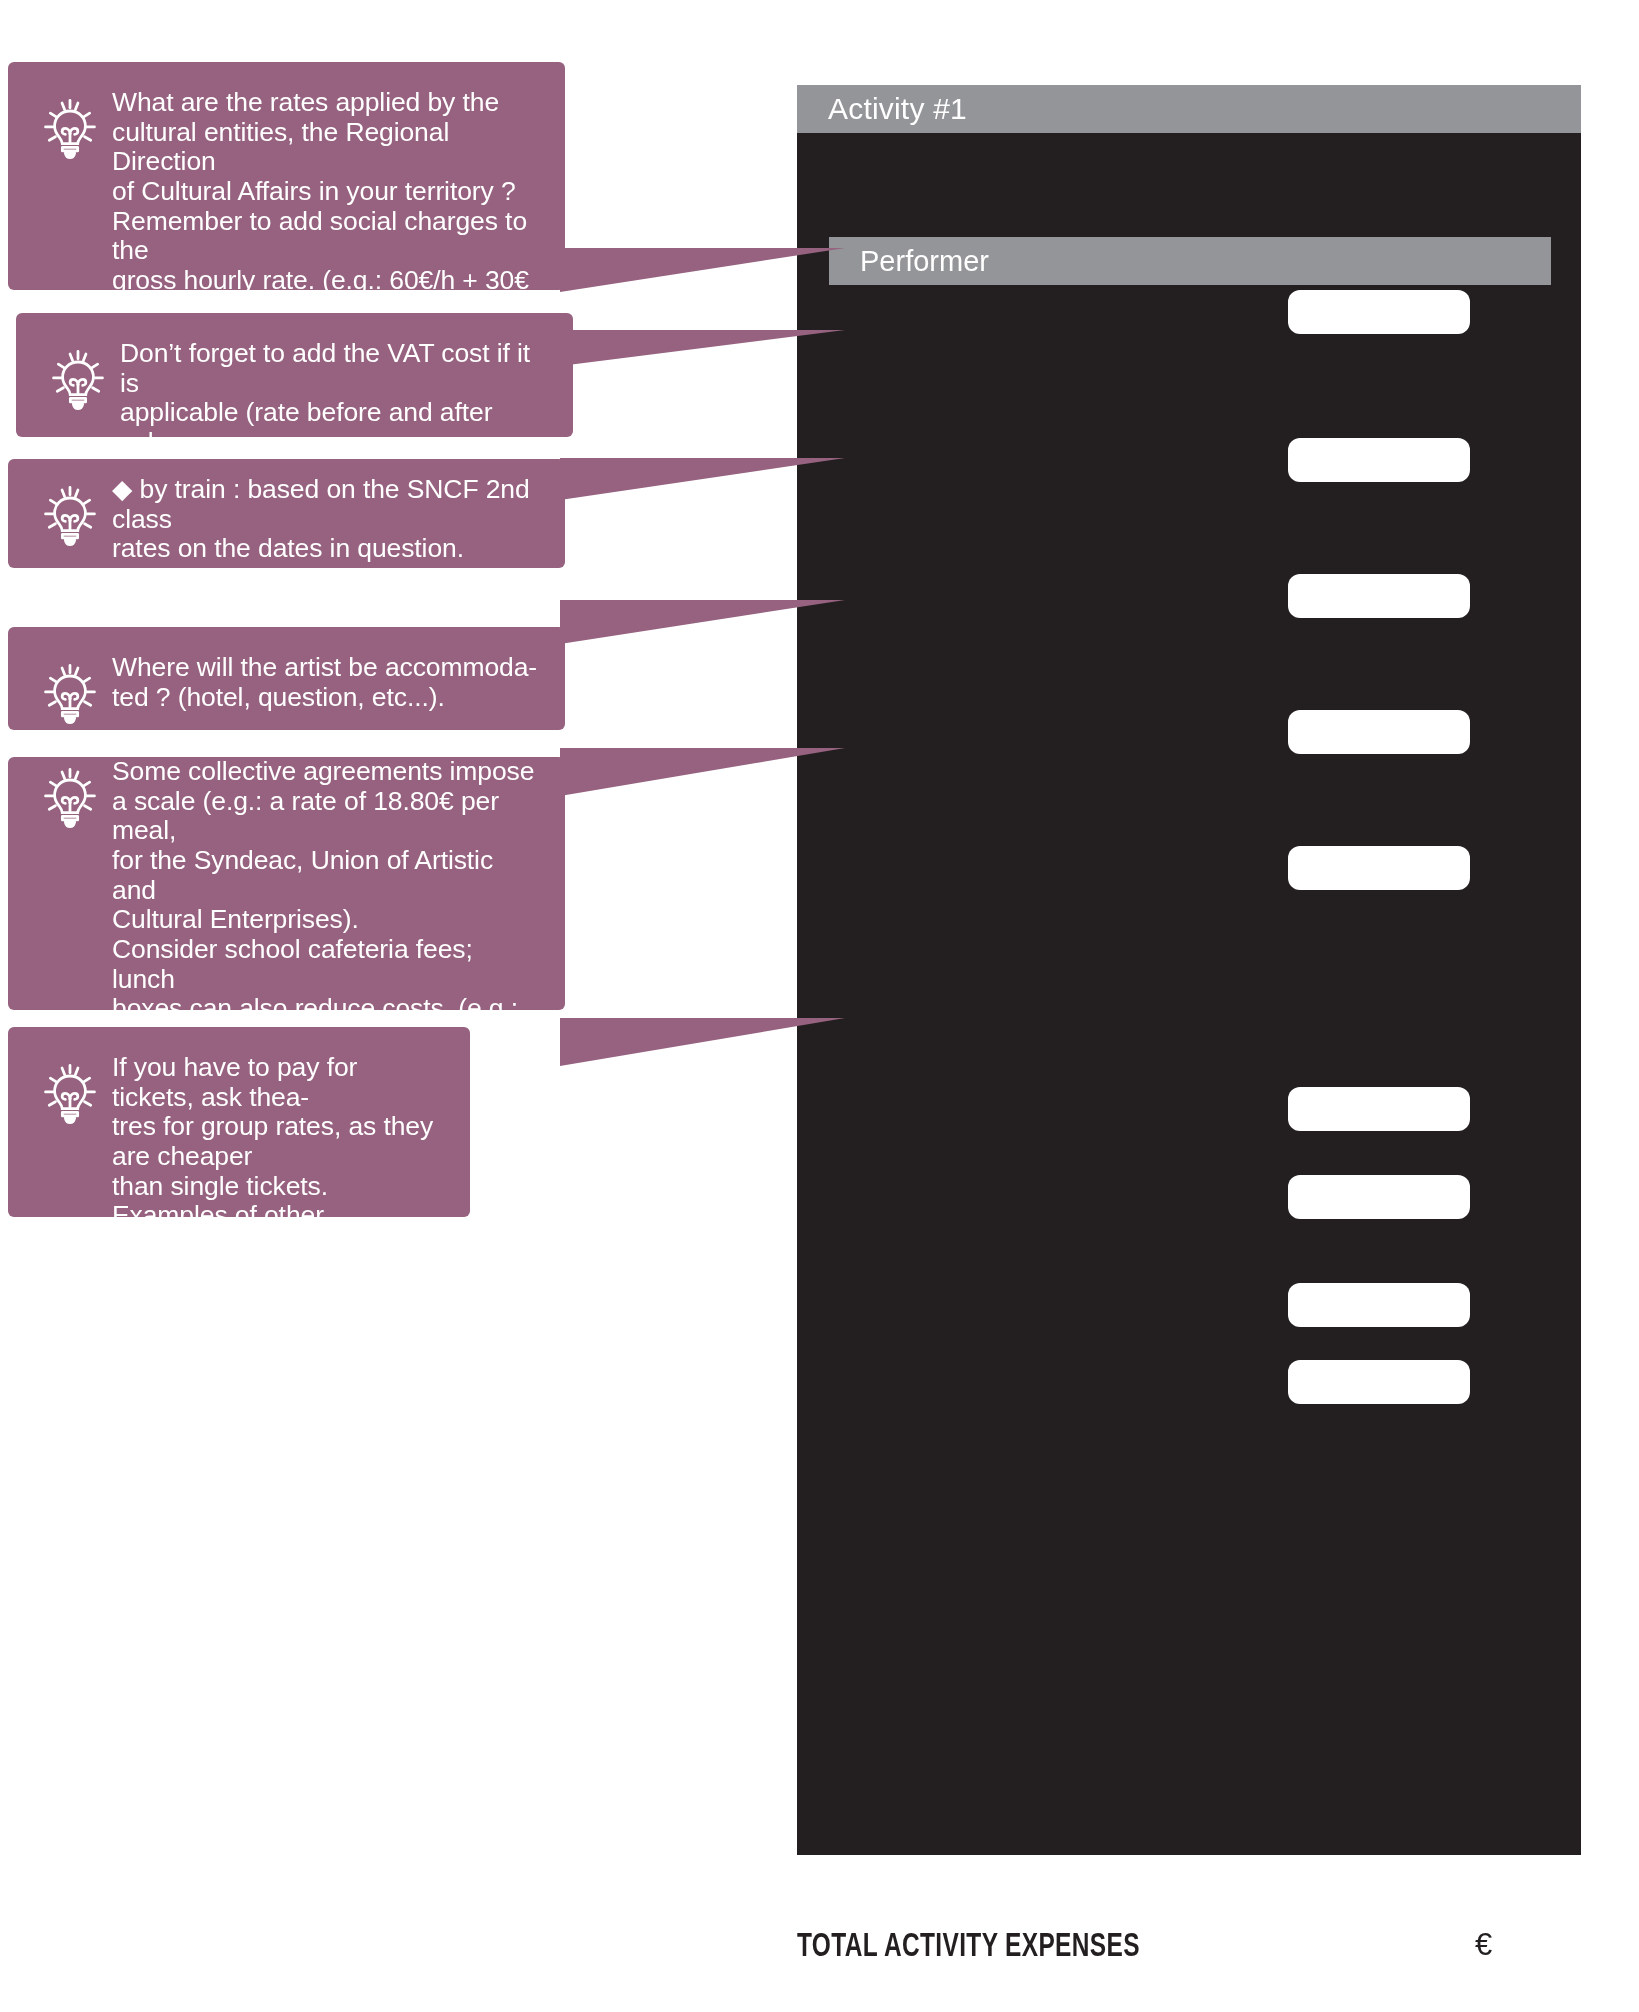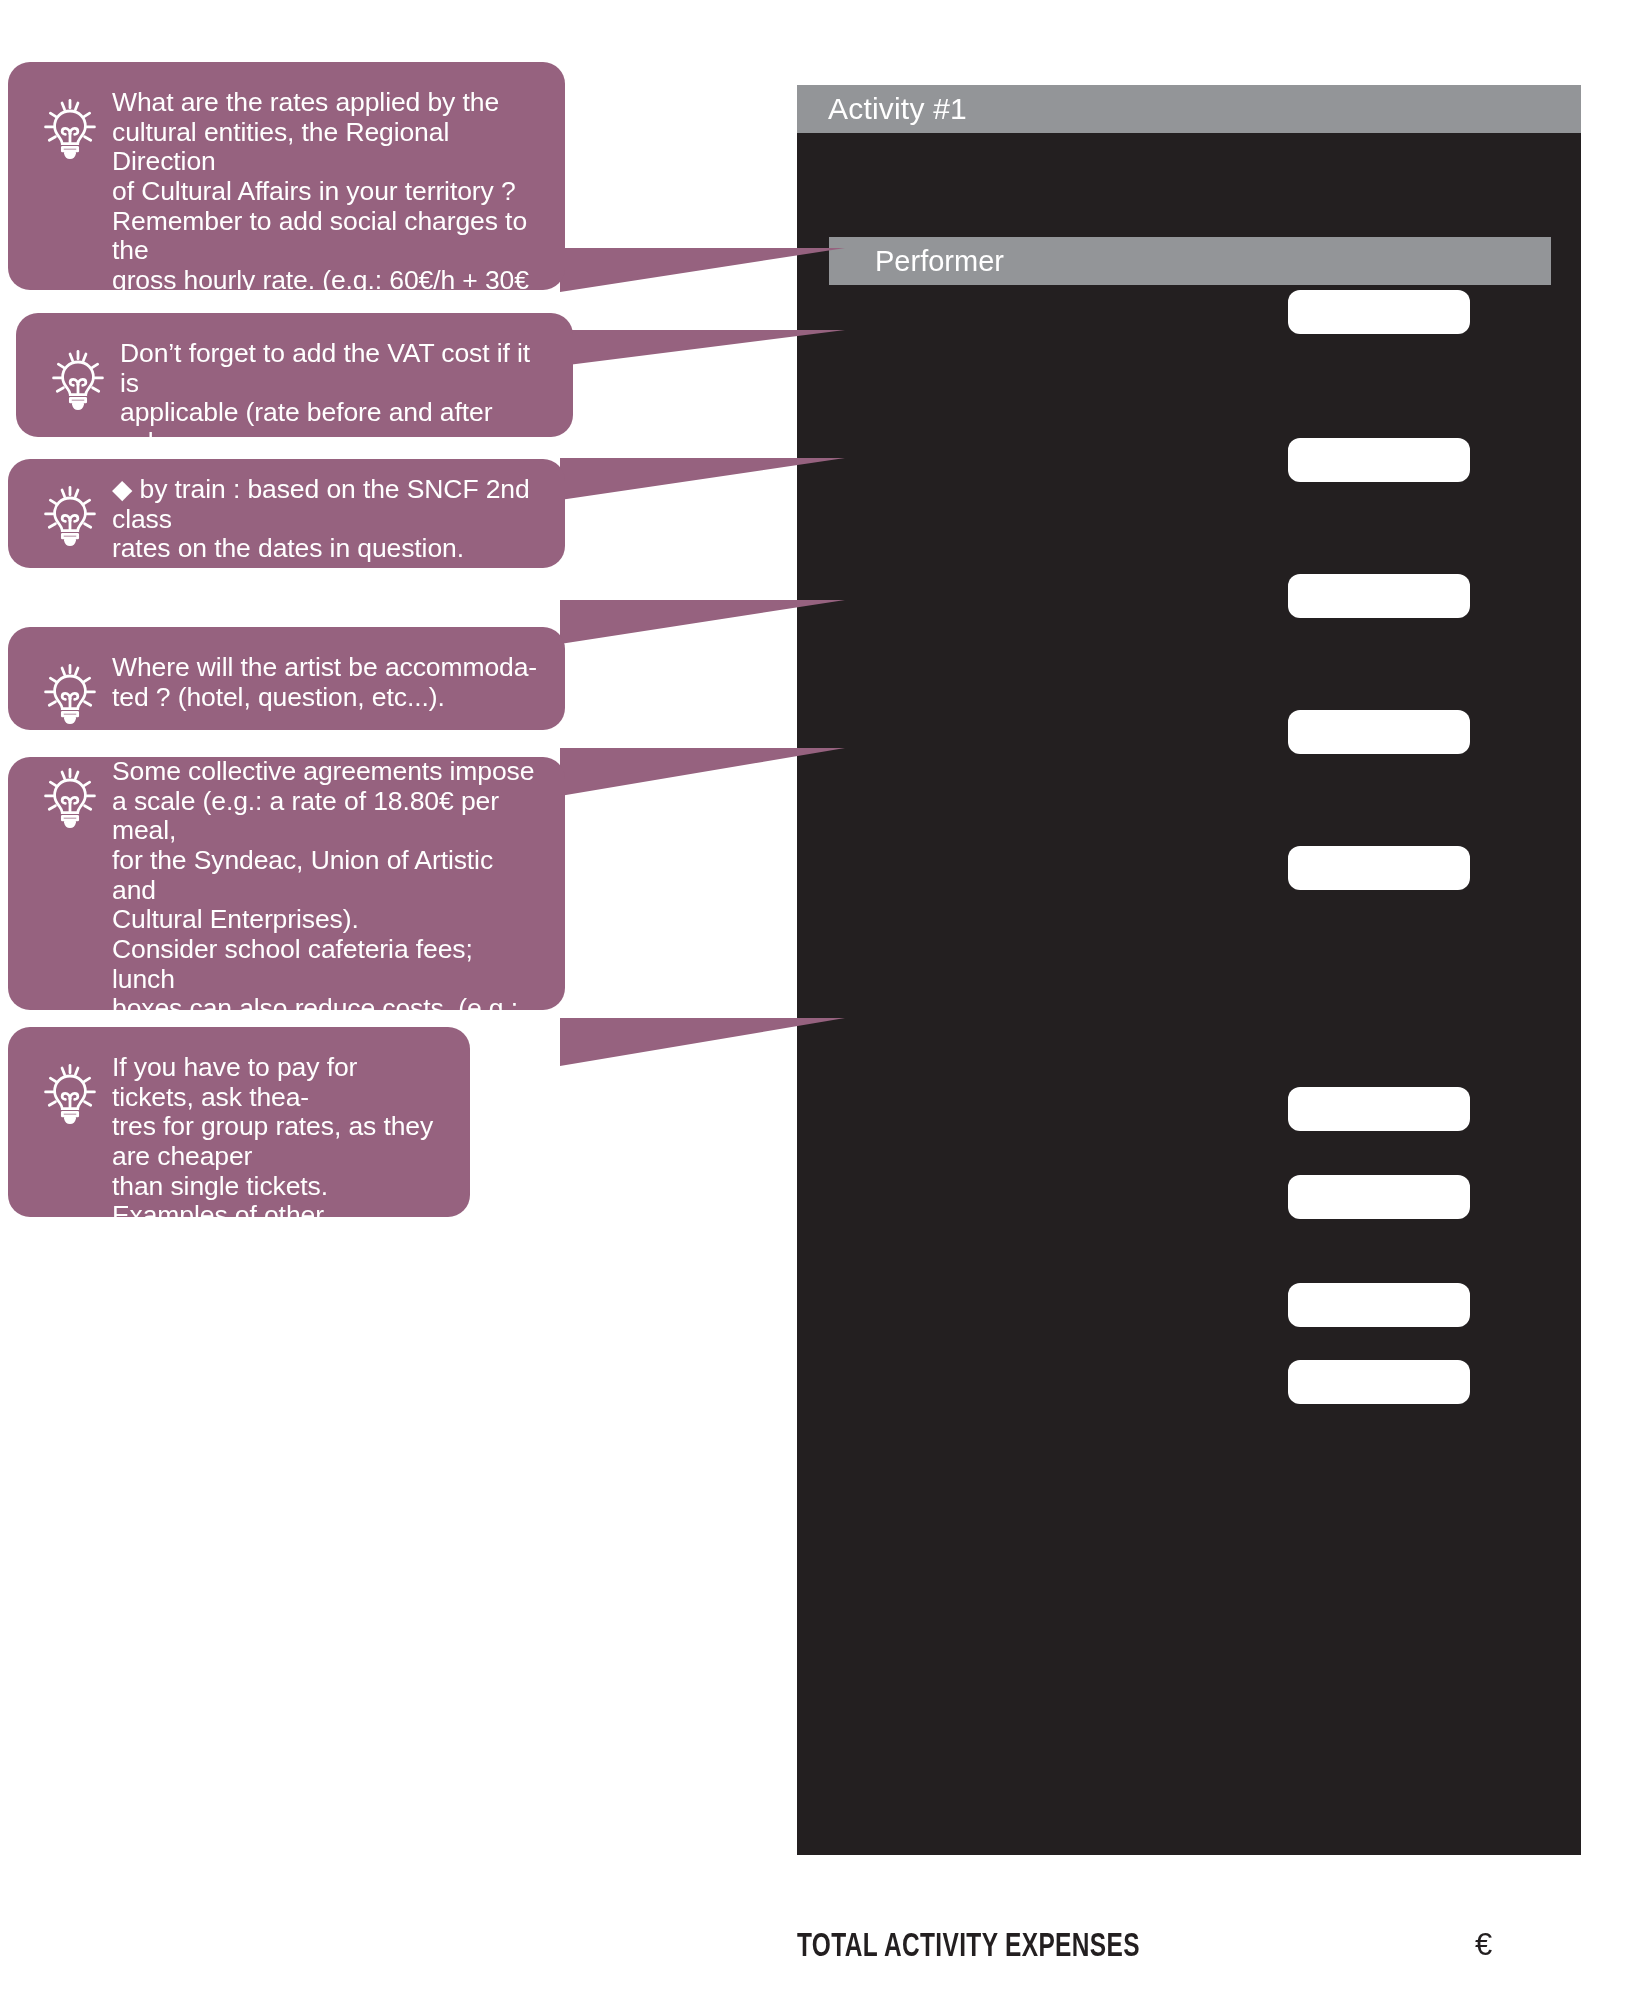--- a/index.html
+++ b/index.html
@@ -46,21 +46,21 @@
   #performer-row {
     position: absolute;
     left: 829px;
     top: 237px;
     width: 722px;
     height: 48px;
     background: #939598;
     box-sizing: border-box;
     display: flex;
     align-items: center;
-    padding-left: 46px;
+    padding-left: 31px;
   }
   #performer-row .label {
     color: #ffffff;
     font-size: 29px;
     line-height: 1;
   }
 
   .amount-field {
     position: absolute;
     left: 1288px;
@@ -68,21 +68,21 @@
     height: 44px;
     background: #ffffff;
     border-radius: 12px;
   }
 
   
   .bubble {
     position: absolute;
     left: 8px;
     background: #96627f;
-    border-radius: 22px;
+    border-radius: 6px;
     box-sizing: border-box;
     display: flex;
     align-items: flex-start;
   }
   .bubble .bulb {
     flex: 0 0 auto;
     width: 68px;
     margin-left: 28px;
     margin-top: 6px;
   }

